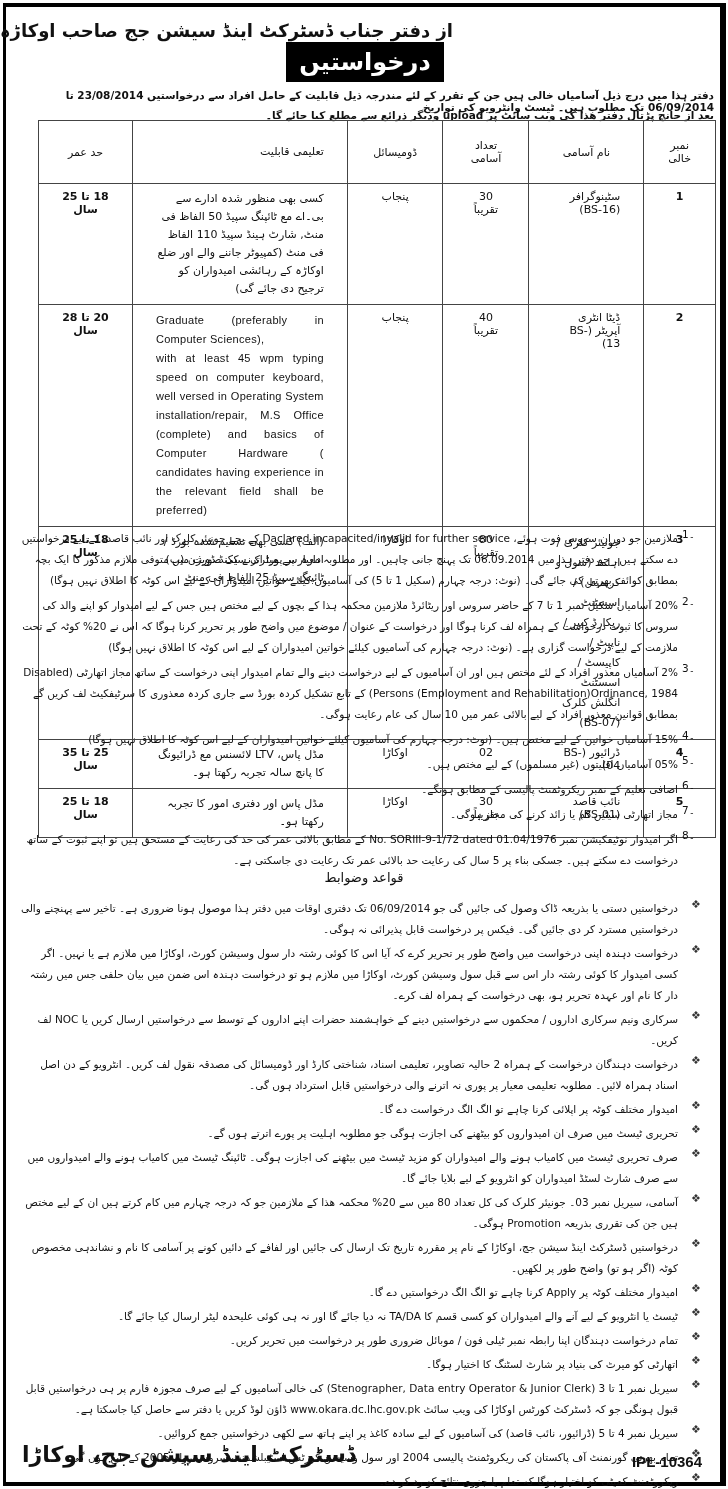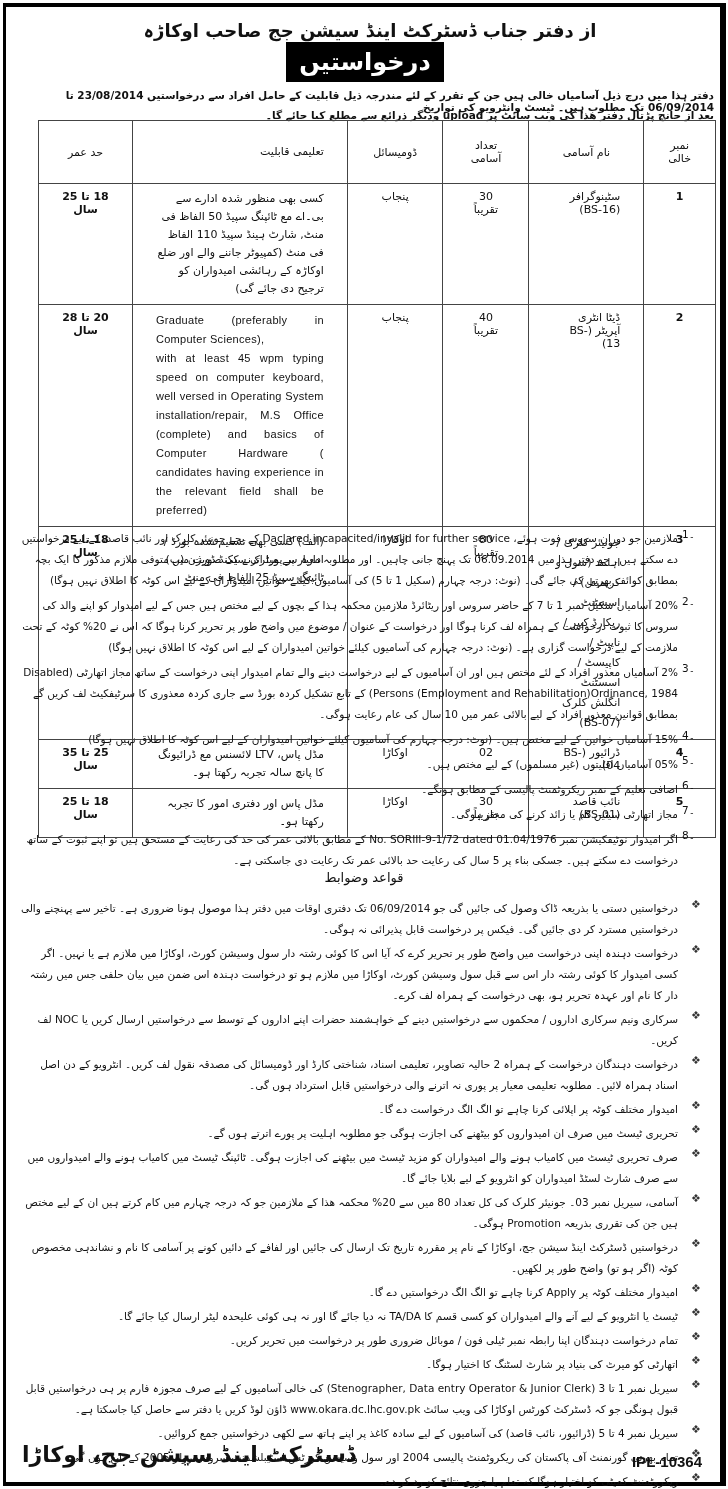--- a/index.html
+++ b/index.html
@@ -2,22 +2,22 @@
 <html><head>
 <meta charset="utf-8">
 <style>
   html, body { margin:0; padding:0; background:#ffffff; }
   body { width:728px; height:1489px; position:relative; overflow:hidden;
          font-family:"DejaVu Sans", sans-serif; color:#111; }
   .frame { position:absolute; left:3px; top:3px; width:714px; height:1475px;
            border-left:3px solid #000; border-top:4px solid #000;
            border-right:6px solid #000; border-bottom:4px solid #000; }
   .rtl { direction:rtl; unicode-bidi:embed;font-weight:bold; }
-  .hdr-title { position:absolute; left:0; right:0; top:20px; text-align:center;
-               font-size:18px; font-weight:bold;padding-left:12px; }
+  .hdr-title { position:absolute; left:0; right:0; top:20px; text-align:left;
+               font-size:18px; font-weight:bold; }
   .banner { position:absolute; left:286px; top:42px; width:158px; height:40px;
             background:#000; color:#fff; font-size:24px; font-weight:bold;
             text-align:center; line-height:40px; }
   .intro { position:absolute; right:14px; left:14px; font-size:10.5px; text-align:right; }
   .intro.l1 { top:89px; } .intro.l2 { top:109px; }
   table.jobs { position:absolute; left:38px; top:120px; width:678px;
                border-collapse:collapse; direction:rtl; font-size:11px; }
   table.jobs th, table.jobs td { border:1px solid #444; vertical-align:top;
                padding:6px 23px; }
   table.jobs th { font-weight:normal; height:50px; vertical-align:middle; font-size:11px; }

